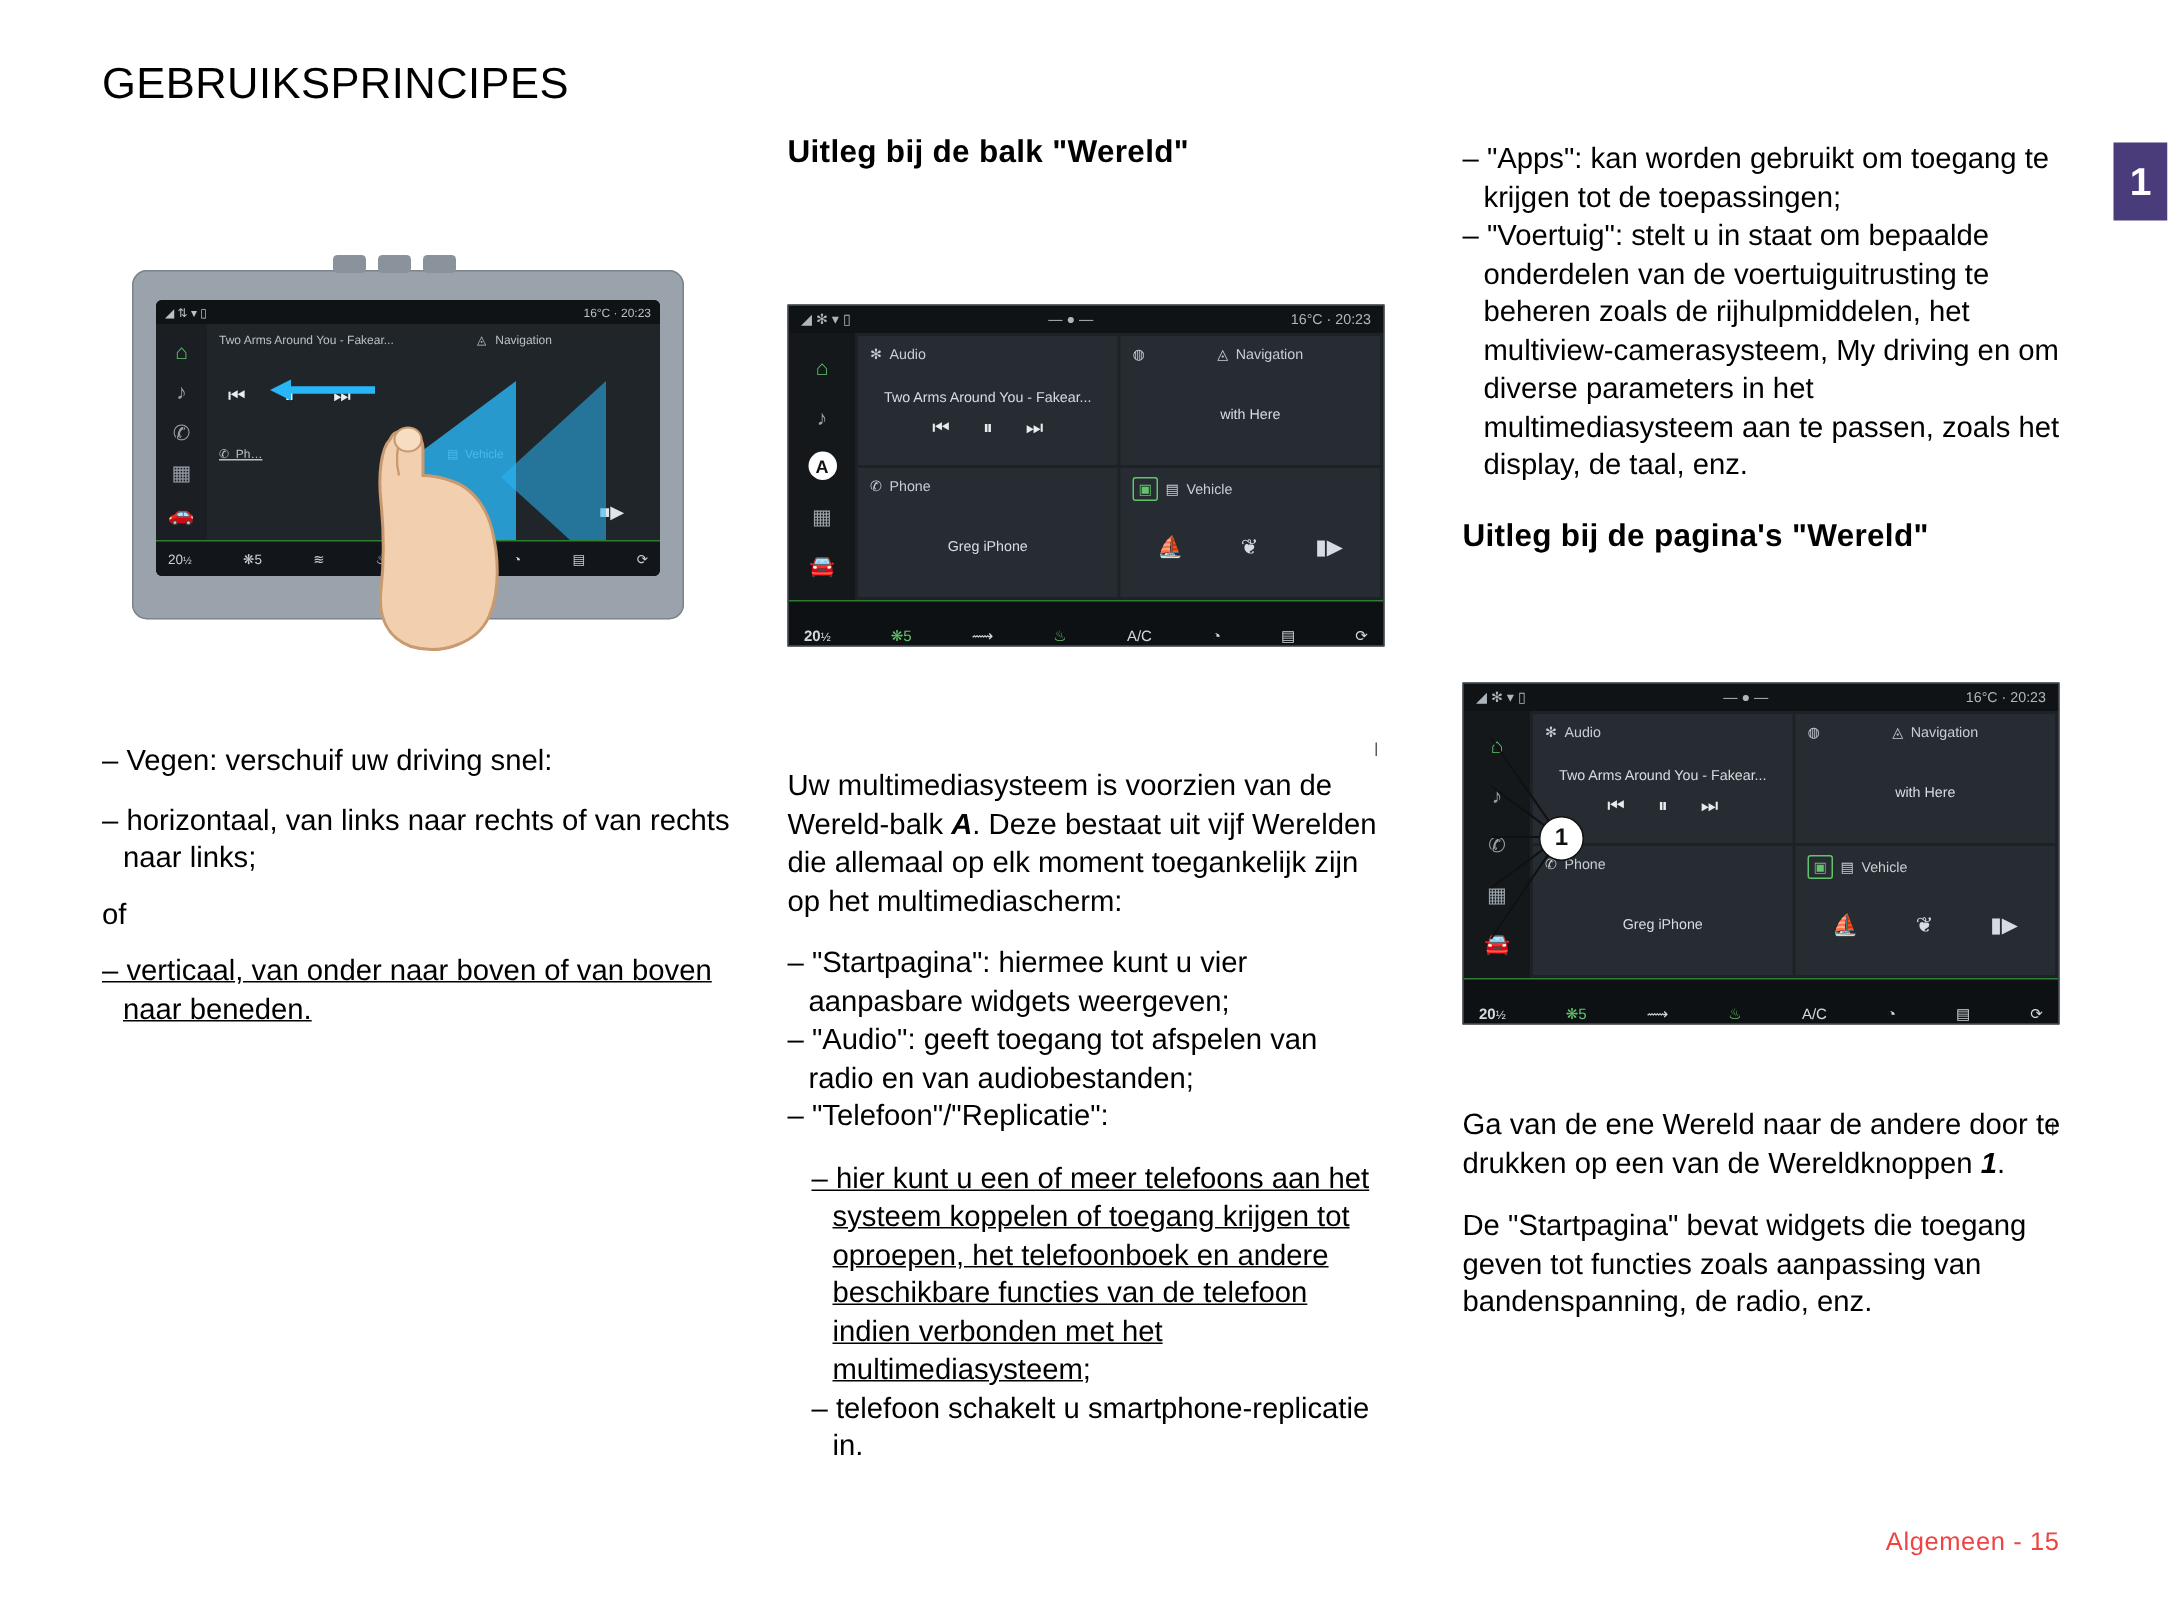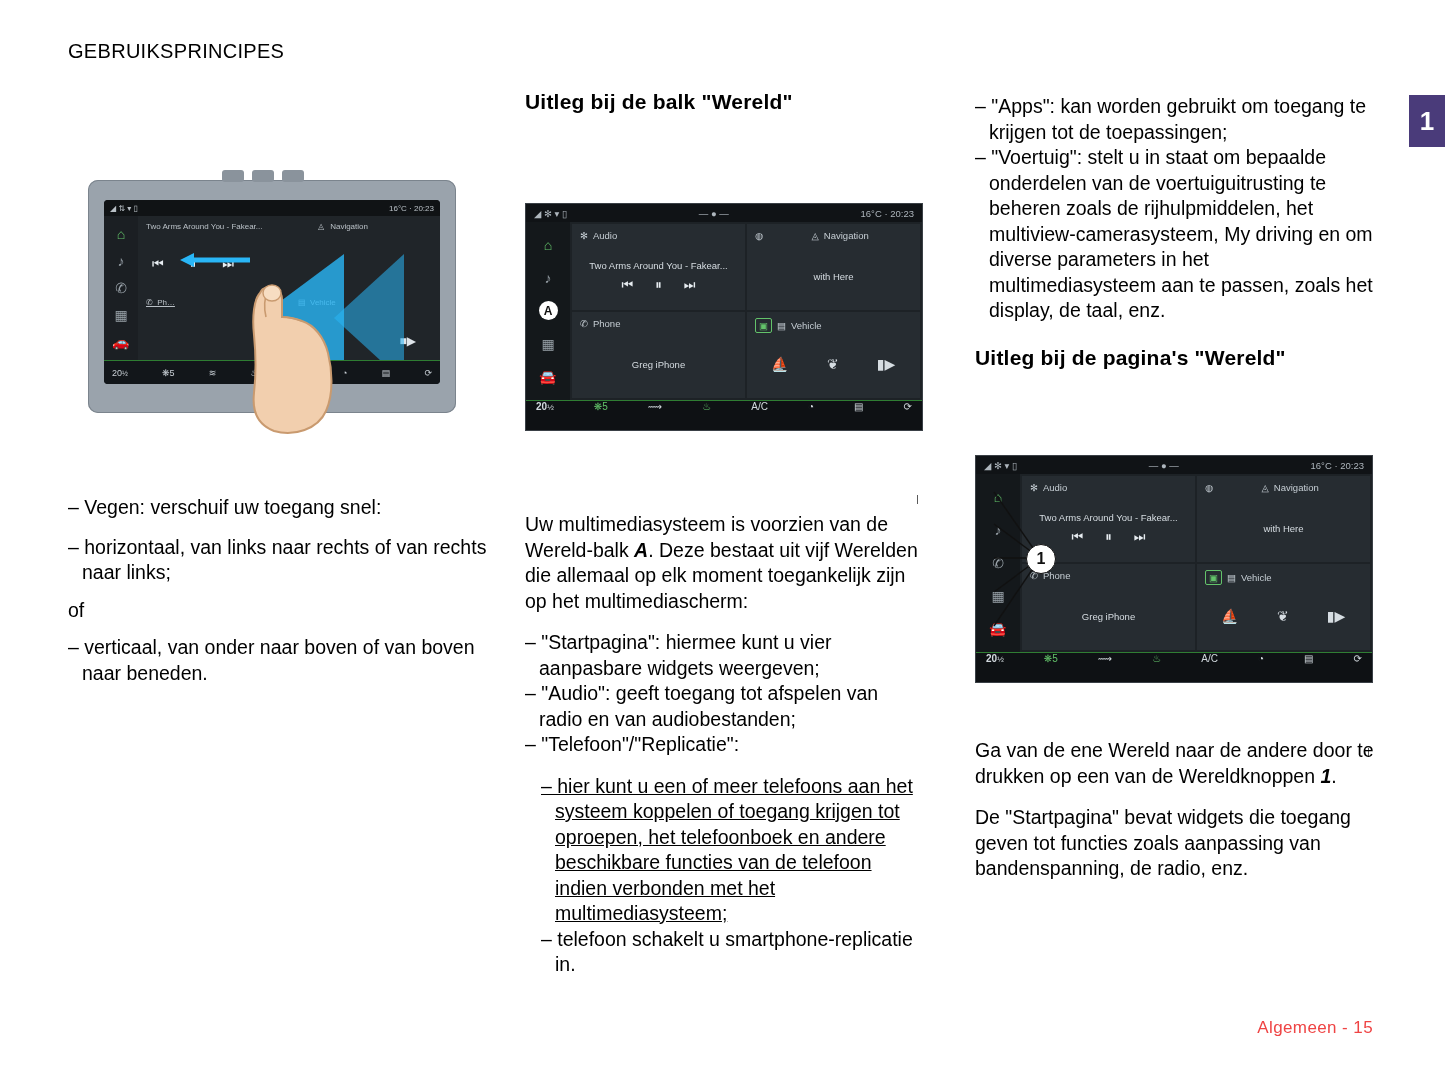--- a/index.html
+++ b/index.html
@@ -17,21 +17,21 @@
   }
   .page {
     position: absolute;
     inset: 0;
   }
   
   .page-title {
     position: absolute;
     left: 68px;
     top: 40px;
-    font-size: 20px;
+    font-size: 29px;
     font-weight: 400;
     letter-spacing: 0.3px;
   }
   .chapter-tab {
     position: absolute;
     right: 0px;
     top: 95px;
     width: 36px;
     height: 52px;
     background: #4a3b7a;
@@ -224,21 +224,21 @@
     font-size: 9.5px; color: #d6dde2;
   }
   .transport {
     display: flex; gap: 22px; align-items: center;
     color: #e6ecf0; font-size: 13px;
   }
   .info .bottombar {
     position: absolute; left: 0; right: 0; bottom: 0; height: 30px;
     background: #0e1114;
     border-top: 1px solid #2f7d33;
-    display: flex; align-items: flex-start; justify-content: space-between;
+    display: flex; align-items: flex-end; justify-content: space-between;
     padding: 0 10px; box-sizing: border-box;
     font-size: 10px; color: #d2d9de;
   }
   .greenmark { color: #63c36a; }
   .boxed-icon {
     border: 1px solid #63c36a;
     padding: 1px 3px;
     border-radius: 2px;
     color: #63c36a;
   }
@@ -355,24 +355,24 @@
 
     <svg class="hand" viewBox="0 0 150 170">
       <path d="M58 28 C52 34 50 52 52 70 C54 90 54 110 52 128 C50 146 56 160 72 166 C92 172 116 164 124 146 C132 128 130 104 126 88 C122 72 112 60 100 56 C92 53 86 52 80 52 L80 34 C80 26 72 20 66 22 C60 24 60 24 58 28 Z" fill="#f2cfae" stroke="#c99a6f" stroke-width="2"></path>
       <path d="M80 52 C86 52 92 53 100 56" fill="none" stroke="#c99a6f" stroke-width="1.6"></path>
       <path d="M66 24 C62 34 62 44 64 52" fill="none" stroke="#c99a6f" stroke-width="1.6"></path>
       <ellipse cx="70" cy="28" rx="9" ry="8" fill="#f7ddc2" stroke="#c99a6f" stroke-width="1.4"></ellipse>
     </svg>
   </div>
 
   <div class="col col1" style="top:495px;">
-    <div class="dash-block hang">–  Vegen: verschuif uw toegang snel:</div>
+    <div class="dash-block hang">–  Vegen: verschuif uw driving snel:</div>
     <div class="dash-block indent1 hang" style="margin-top:14px;">–  horizontaal, van links naar rechts of van rechts naar links;</div>
     <div class="dash-block" style="margin-top:12px;">of</div>
-    <div class="dash-block indent1 hang" style="margin-top:12px;">–  verticaal, van onder naar boven of van boven naar beneden.</div>
+    <div class="dash-block indent1 hang" style="margin-top:12px;text-decoration:underline;">–  verticaal, van onder naar boven of van boven naar beneden.</div>
   </div>
 
   <div class="col col2">
     <div class="subhead">Uitleg bij de balk "Wereld"</div>
   </div>
 
   <div class="illus2 info">
     <div class="topbar">
       <span>◢ ✻ ▾ ▯</span>
       <span>— ● —</span>

